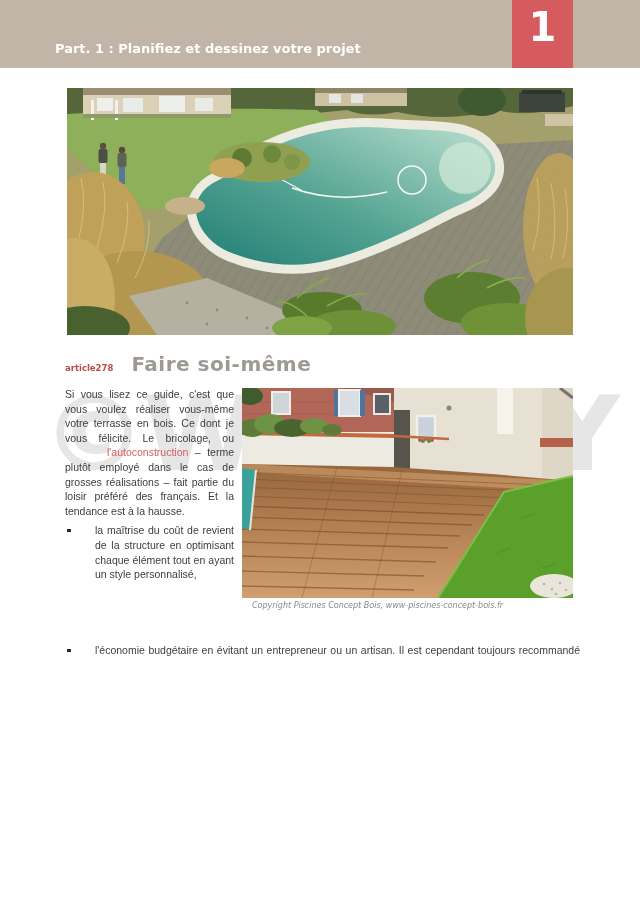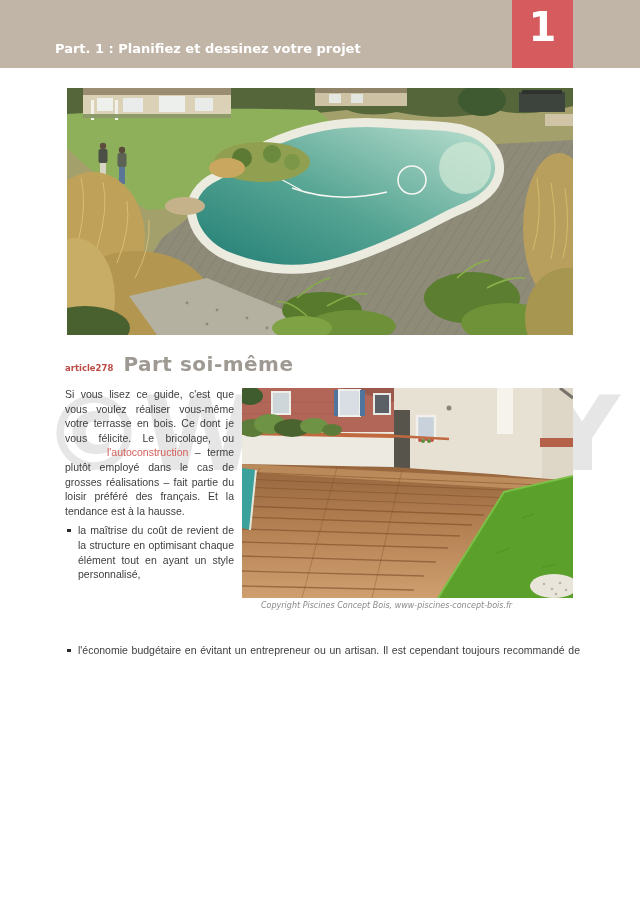--- a/index.html
+++ b/index.html
@@ -18,43 +18,43 @@
   .photo1{position:absolute;left:67px;top:88px;width:506px;height:247px;overflow:hidden;}
   .photo2{position:absolute;left:242px;top:388px;width:331px;height:210px;overflow:hidden;}
   .photo1 svg,.photo2 svg{display:block;width:100%;height:100%;}
 
   
   .watermark{position:absolute;left:42px;top:374px;width:560px;height:130px;
         font-family:"DejaVu Sans",sans-serif;font-weight:bold;font-size:104px;line-height:120px;
         color:#6e6e6e;opacity:.17;letter-spacing:-3px;white-space:nowrap;pointer-events:none;}
 
   
-  .heading-row{position:absolute;left:65px;top:352px;display:flex;align-items:baseline;gap:10px;}
+  .heading-row{position:absolute;left:65px;top:352px;display:flex;align-items:baseline;gap:18px;}
   .article-tag{font-size:8.5px;font-weight:bold;color:#bc4a45;font-family:"DejaVu Sans",sans-serif;}
   .section-title{font-size:20px;font-weight:bold;color:#9e9a93;
         font-family:"DejaVu Sans",sans-serif;letter-spacing:.5px;}
 
   
   .body-text{font-size:10.5px;line-height:14.6px;color:#3d3d3d;text-align:justify;}
   .col-text{position:absolute;left:65px;top:387px;width:169px;}
   .col-text p{margin:0;}
   .link-red{color:#d5605e;text-decoration:none;cursor:pointer;padding-left:42px;}
 
-  .bullet-item{display:flex;margin:0;}
+  .bullet-item{display:flex;margin:0;gap:17px;}
   .bullet-marker{flex:0 0 13px;position:relative;}
   .bullet-marker::after{content:"";position:absolute;left:2px;top:5.5px;width:3.5px;height:3.5px;background:#2b2b2b;}
   .bullet-text{flex:1;text-align:justify;}
   .col-bullets{margin-top:5px;}
 
   .bullets-full{position:absolute;left:65px;top:643px;width:515px;}
   .bullets-full .bullet-item{margin-bottom:1px;}
   .bullets-full .body-text{line-height:15.3px;}
 
   
-  .photo-caption{position:absolute;left:261px;top:601px;width:320px;
+  .photo-caption{position:absolute;left:252px;top:601px;width:320px;
         font-family:"DejaVu Sans",sans-serif;font-style:italic;font-size:8px;color:#8a8a8a;}
 
   
   .footer-text{position:absolute;left:80px;top:867px;font-size:6.5px;line-height:9px;color:#b3a99b;}
   .footer-text b{font-weight:bold;color:#ada295;}
   .footer-url{color:#b3a99b;text-decoration:none;}
   .page-num-box{position:absolute;left:533px;top:850px;width:30px;height:43px;background:#c1b5a7;
         display:flex;align-items:center;justify-content:center;}
   .page-num{color:#ffffff;font-size:17px;font-family:"DejaVu Sans",sans-serif;}
 </style>
@@ -175,21 +175,21 @@
           <path d="M484,95 q8,44 0,76"></path>
           <path d="M498,100 q6,40 -2,70"></path>
       </g>
     </svg>
   </div>
 
   <div class="watermark">©WOODIY</div>
 
   <div class="heading-row">
     <span class="article-tag">article278</span>
-    <span class="section-title">Part soi-même</span>
+    <span class="section-title">Faire soi-même</span>
   </div>
 
   <div class="col-text">
     <p class="body-text"><span>Si vous lisez ce guide, c'est que vous voulez réaliser vous-même votre terrasse en bois. Ce dont je vous félicite. Le bricolage, ou </span><span class="link-red">l'autoconstruction</span><span> – terme plutôt employé dans le cas de grosses réalisations – fait partie du loisir préféré des français. Et la tendance est à la hausse.</span></p>
     <div class="col-bullets">
       <div class="bullet-item body-text">
         <span class="bullet-marker"></span>
         <span class="bullet-text">la maîtrise du coût de revient de la structure en optimisant chaque élément tout en ayant un style personnalisé,</span>
       </div>
     </div>

